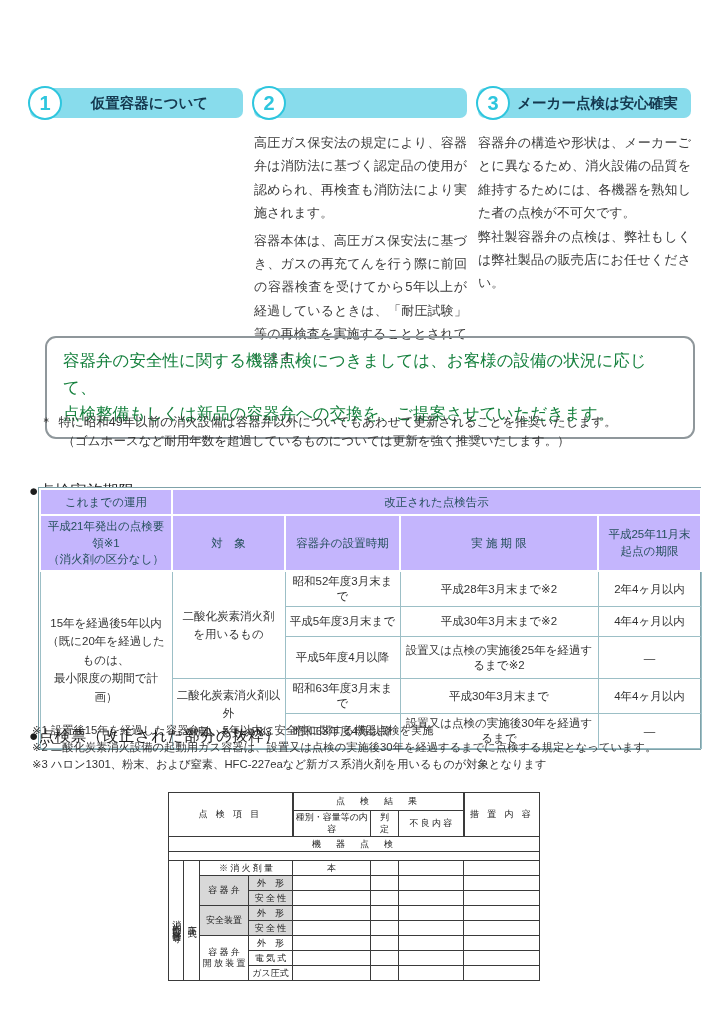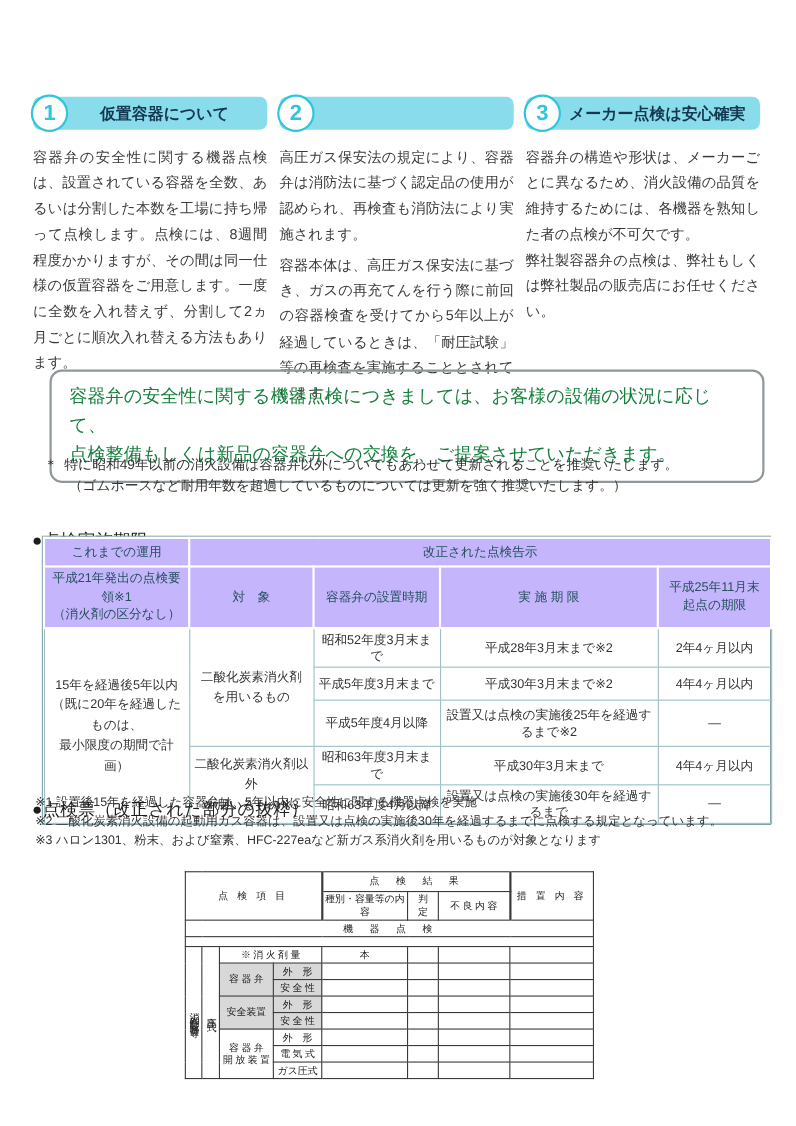--- a/index.html
+++ b/index.html
@@ -69,21 +69,20 @@
 
 <div class="page">
 
   <div class="cols">
 
     <div class="col">
       <div class="band">
         <span class="numcircle">1</span>
         <span class="bandtitle">仮置容器について</span>
       </div>
-      <p>容器弁の安全性に関する機器点検は、設置されている容器を全数、あるいは分割した本数を工場に持ち帰って点検します。点検には、8週間程度かかりますが、その間は同一仕様の仮置容器をご用意します。一度に全数を入れ替えず、分割して2ヵ月ごとに順次入れ替える方法もあります。</p>
     </div>
 
     <div class="col">
       <div class="band">
         <span class="numcircle">2</span>
       </div>
       <p>高圧ガス保安法の規定により、容器弁は消防法に基づく認定品の使用が認められ、再検査も消防法により実施されます。</p>
       <p style="margin-top:4px;">容器本体は、高圧ガス保安法に基づき、ガスの再充てんを行う際に前回の容器検査を受けてから5年以上が経過しているときは、「耐圧試験」等の再検査を実施することとされています。</p>
     </div>
 

